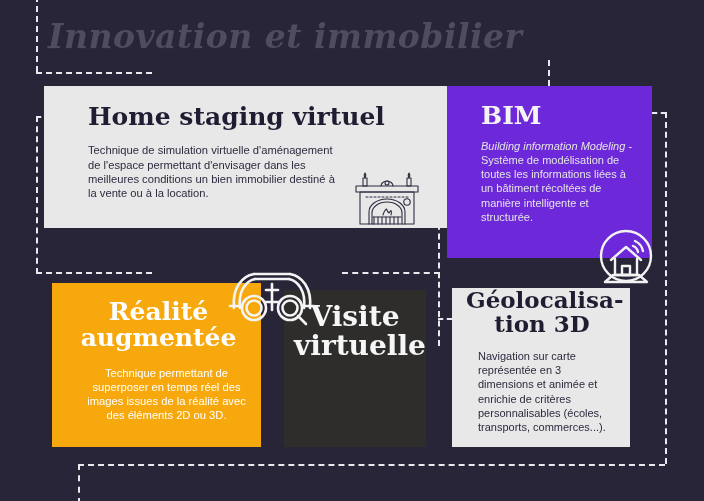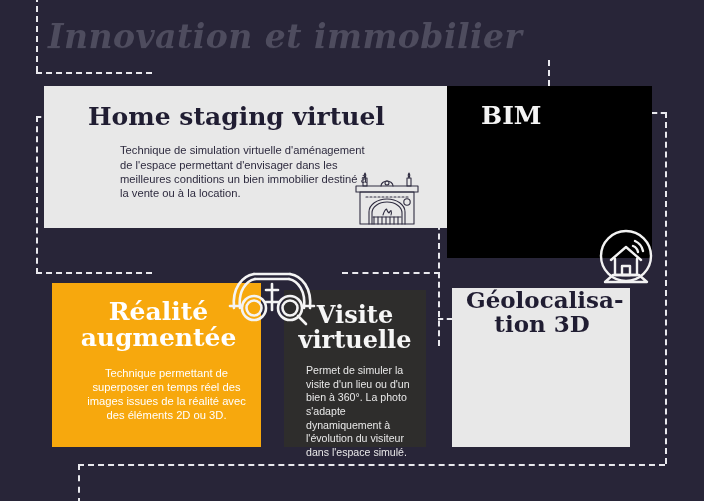--- a/index.html
+++ b/index.html
@@ -45,26 +45,26 @@
   }
   .card-body .it{font-style:italic;display:block;}
 
   
   #card-home{
     left:44px;top:86px;width:417px;height:142px;
     background:#e8e8e8;
     padding:18px 18px 0 44px;
   }
   #card-home .card-title{font-size:25px;color:#201d32;margin-bottom:13px;}
-  #card-home .card-body{font-size:11.2px;color:#2d2a3e;max-width:258px;margin-left:32px;}
+  #card-home .card-body{font-size:11.2px;color:#2d2a3e;max-width:258px;}
 
   
   #card-bim{
     left:447px;top:86px;width:205px;height:172px;
-    background:#000000;
+    background:#6d28d9;
     padding:17px 16px 0 34px;
   }
   #card-bim .card-title{font-size:25px;color:#f4f4f4;margin-bottom:10px;}
   #card-bim .card-body{font-size:11px;color:#e4e4e4;}
 
   
   #card-ra{
     left:52px;top:283px;width:209px;height:164px;
     background:#f7a80d;
     padding:16px 14px 0 18px;
@@ -73,21 +73,21 @@
   #card-ra .card-title{font-size:25px;color:#ffffff;margin-bottom:14px;}
   #card-ra .card-body{font-size:11.2px;color:#ffffff;text-align:center;padding-left:16px;}
 
   
   #card-vv{
     left:284px;top:290px;width:142px;height:157px;
     background:#2e2d2c;
     padding:12px 10px 0 10px;
     text-align:center;
   }
-  #card-vv .card-title{font-size:24px;color:#f6f6f6;margin-bottom:12px;}
+  #card-vv .card-title{font-size:28px;color:#f6f6f6;margin-bottom:12px;}
   #card-vv .card-body{font-size:10.6px;color:#e8e8e8;text-align:left;padding-left:12px;}
 
   
   #card-geo{
     left:452px;top:288px;width:178px;height:159px;
     background:#e8e8e8;
     padding:0 12px 0 14px;
     text-align:center;
   }
   #card-geo .card-title{font-size:23px;color:#201d32;margin-bottom:13px;}
@@ -153,20 +153,22 @@
       <rect x="55" y="6" width="4" height="8"></rect>
       <path d="M57 6 q-1.5-3 0-5 q1.5 2 0 5"></path>
 
       <circle cx="55" cy="30" r="3.2"></circle>
     </svg>
   </div>
 
   <div class="card" id="card-bim">
     <h2 class="card-title">BIM</h2>
     <p class="card-body">
+      <span class="it">Building information Modeling -</span>
+      <span>Système de modélisation de toutes les informations liées à un bâtiment récoltées de manière intelligente et structurée.</span>
     </p>
   </div>
 
   <div class="icon" id="icon-smarthome">
     <svg viewBox="0 0 66 62" width="66" height="62" fill="none" stroke="#f2f2f2" stroke-width="2.4" stroke-linejoin="round" stroke-linecap="round">
       <circle cx="33" cy="28" r="25"></circle>
 
       <path d="M18 32 L33 19 L48 32"></path>
       <path d="M22 31 V47 H44 V31"></path>
       <rect x="29" y="38" width="8" height="9"></rect>
@@ -178,21 +180,20 @@
     </svg>
   </div>
 
   <div class="card" id="card-ra">
     <h2 class="card-title">Réalité augmentée</h2>
     <p class="card-body">Technique permettant de superposer en temps réel des images issues de la réalité avec des éléments 2D ou 3D.</p>
   </div>
 
   <div class="card" id="card-vv">
     <h2 class="card-title">Visite virtuelle</h2>
-    <p class="card-body">Permet de simuler la visite d'un lieu ou d'un bien à 360°. La photo s'adapte dynamiquement à l'évolution du visiteur dans l'espace simulé.</p>
   </div>
 
   <div class="icon" id="icon-vr">
     <svg viewBox="0 0 88 56" width="88" height="56" fill="none" stroke="#f4f4f4" stroke-width="2.6" stroke-linejoin="round" stroke-linecap="round">
 
       <path d="M6 38 C4 18 14 6 26 4"></path>
       <path d="M12 38 C10 21 18 11 27 9"></path>
 
       <path d="M82 38 C84 18 74 6 62 4"></path>
       <path d="M76 38 C78 21 70 11 61 9"></path>
@@ -211,15 +212,16 @@
       <path d="M38 20 H50"></path>
       <path d="M38 32 H50"></path>
 
       <path d="M2 36 H14"></path>
       <path d="M74 36 H86"></path>
     </svg>
   </div>
 
   <div class="card" id="card-geo">
     <h2 class="card-title">Géolocalisa-tion 3D</h2>
+    <p class="card-body">Navigation sur carte représentée en 3 dimensions et animée et enrichie de critères personnalisables (écoles, transports, commerces...).</p>
   </div>
 
 </div>
 
 </body></html>

